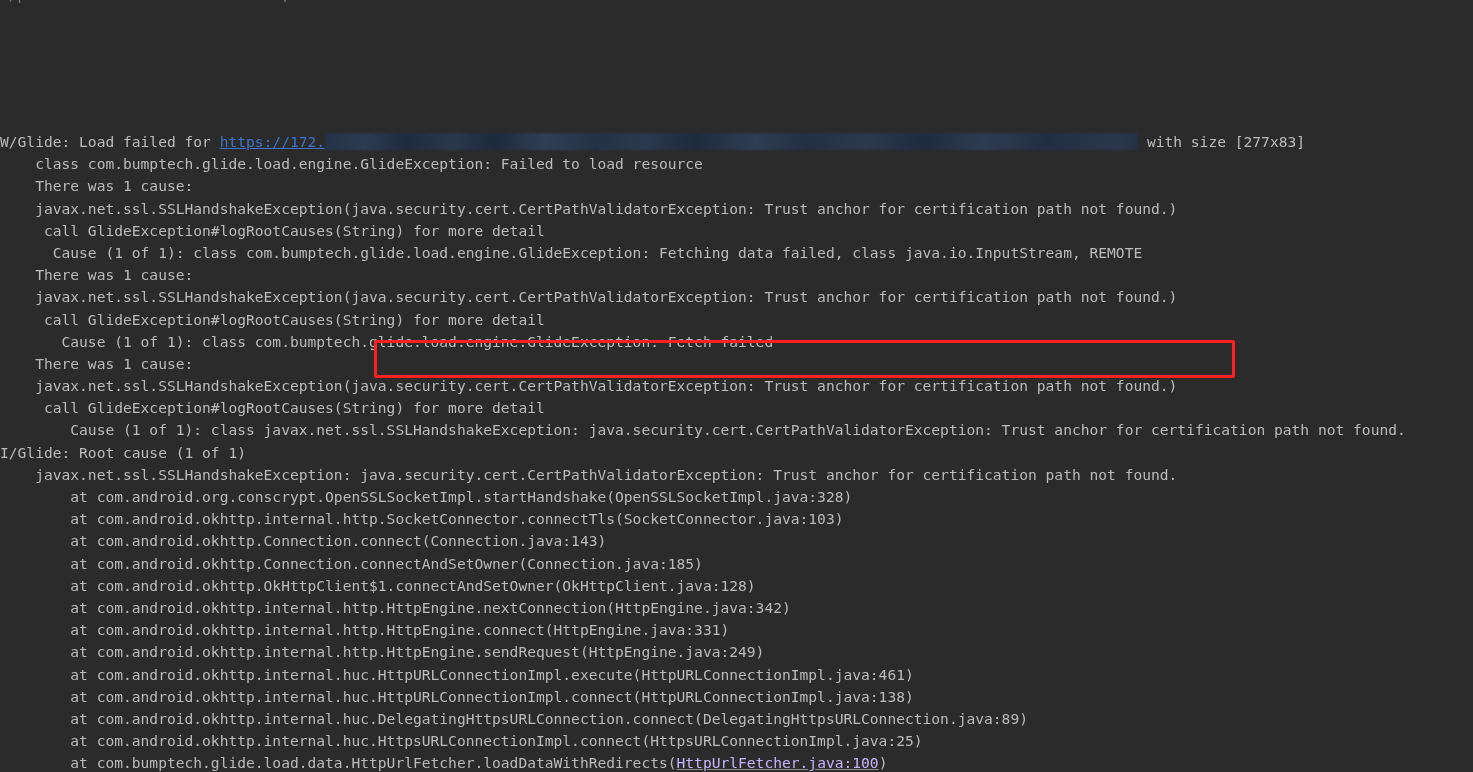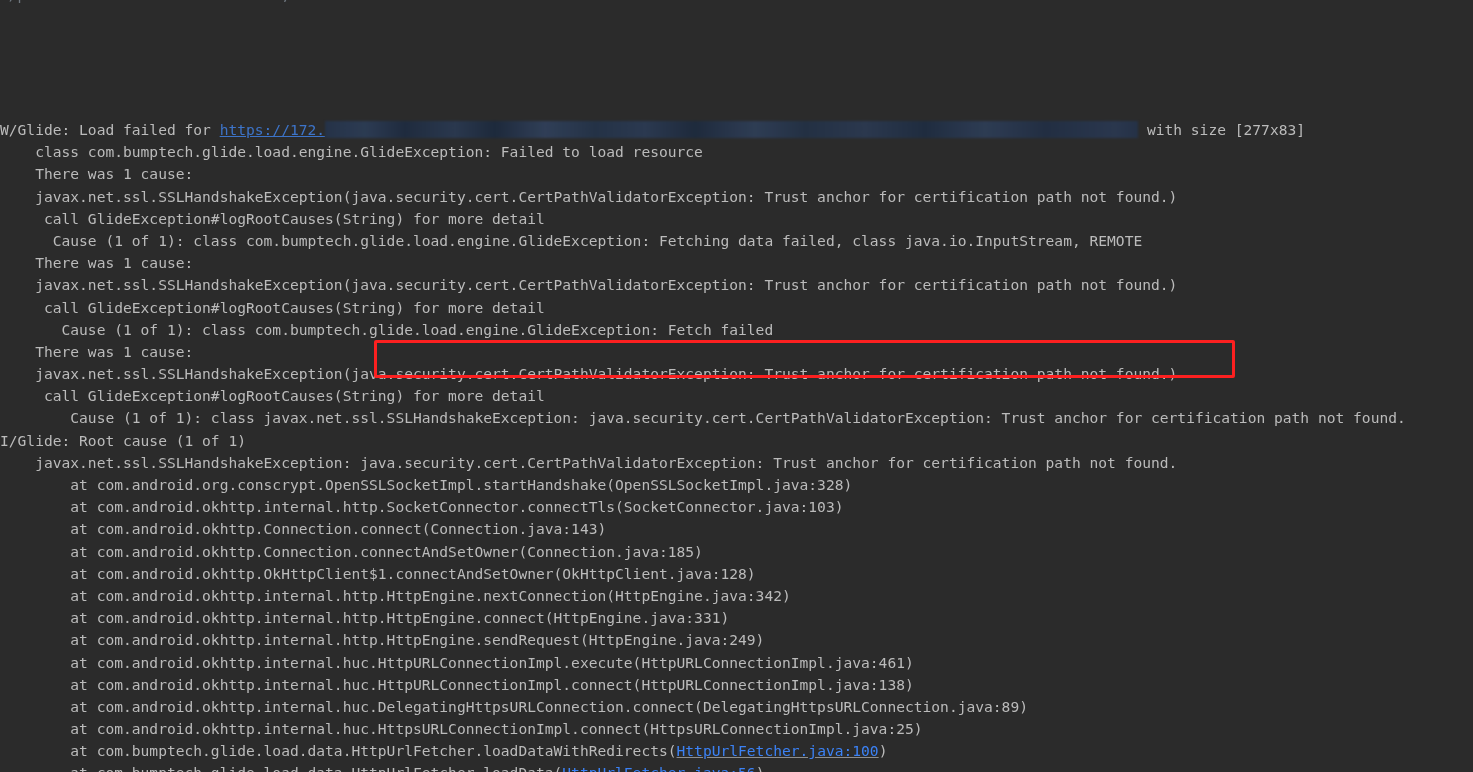--- a/index.html
+++ b/index.html
@@ -12,21 +12,21 @@
     font-family:"DejaVu Sans Mono","Liberation Mono",monospace;
     font-size:14.6px;
     line-height:22.2px;
     color:#bbbbbb;
     -webkit-font-smoothing:antialiased;
   }
   #console {
     position:relative;
     width:1473px;
     height:621px;
-    padding-top:0px;
+    padding-top:12px;
     white-space:pre;
   }
   .log-line {
     height:22.2px;
     line-height:22.2px;
     white-space:pre;
     letter-spacing:0px;
   }
   
   .clipped-top {
@@ -41,21 +41,21 @@
     position:relative;
     top:8px;
   }
   .t-plain  { color:#bbbbbb; }
   .t-link {
     color:#3d74c9;
     text-decoration:underline;
     text-decoration-color:#3d74c9;
   }
   .t-filelink {
-    color:#3b82f6;
+    color:#c4b5fd;
     text-decoration:underline;
     text-decoration-color:#8d8d8d;
   }
   
   .redaction {
     display:inline-block;
     vertical-align:-3px;
     height:17px;
     background:
       linear-gradient(90deg,

